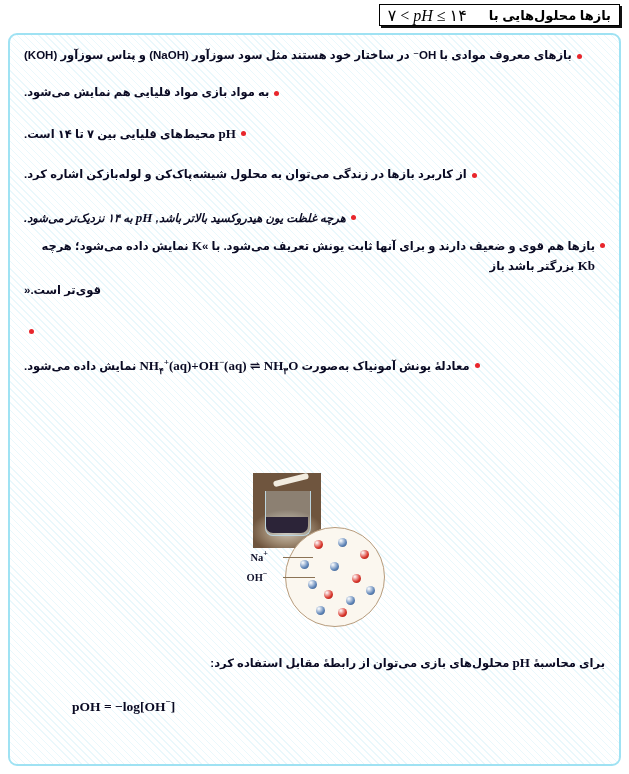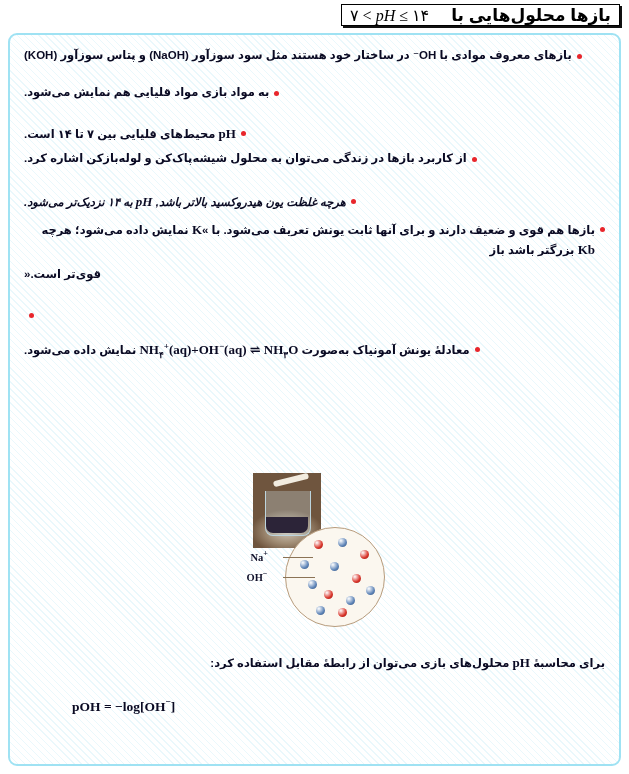--- a/index.html
+++ b/index.html
@@ -36,21 +36,21 @@
     flex-direction: row;
     align-items: center;
     justify-content: flex-start;
     padding: 0 8px;
     box-sizing: border-box;
     white-space: nowrap;
   }
   .title-text {
     font-family: "Liberation Sans", "DejaVu Sans", sans-serif;
     font-weight: bold;
-    font-size: 17px;
+    font-size: 13px;
     color: #000;
     direction: rtl;
   }
   .title-formula {
     font-family: "Liberation Serif", "DejaVu Serif", serif;
     font-size: 16px;
     color: #000;
     direction: ltr;
     unicode-bidi: isolate;
     margin-right: 22px;
@@ -278,21 +278,21 @@
       <span class="bullet-text">
         <span>بازهای معروف موادی با OH⁻ در ساختار خود هستند مثل سود سوزآور (NaOH) و پتاس سوزآور (KOH)</span>
       </span>
     </div>
 
     <div class="bullet-row" style="margin-bottom:22px;">
       <span class="bullet-dot"></span>
       <span class="bullet-text">به مواد بازی مواد قلیایی هم نمایش می‌شود.</span>
     </div>
 
-    <div class="bullet-row" style="margin-bottom:6px;">
+    <div class="bullet-row" style="margin-bottom:22px;">
       <span class="bullet-dot"></span>
       <span class="bullet-text"><span class="chem">pH</span> <span>محیط‌های قلیایی بین ۷ تا ۱۴ است.</span></span>
     </div>
 
     <div class="bullet-row" style="margin-bottom:24px;">
       <span class="bullet-dot"></span>
       <span class="bullet-text">از کاربرد بازها در زندگی می‌توان به محلول شیشه‌پاک‌کن و لوله‌بازکن اشاره کرد.</span>
     </div>
 
 

